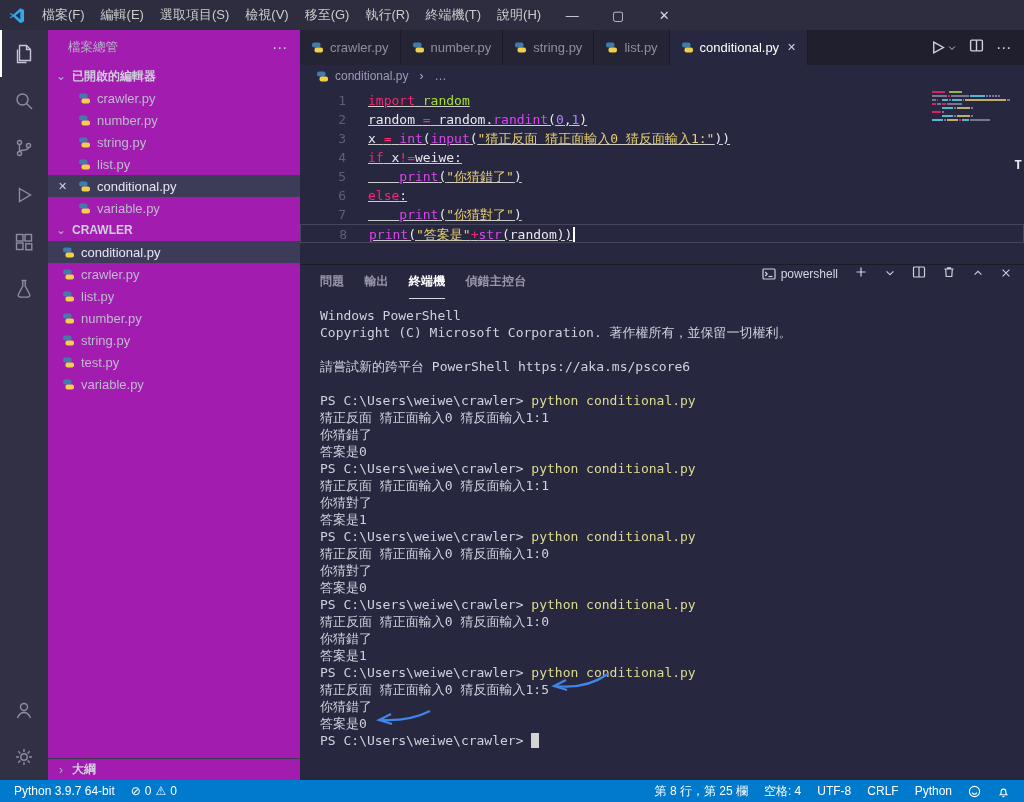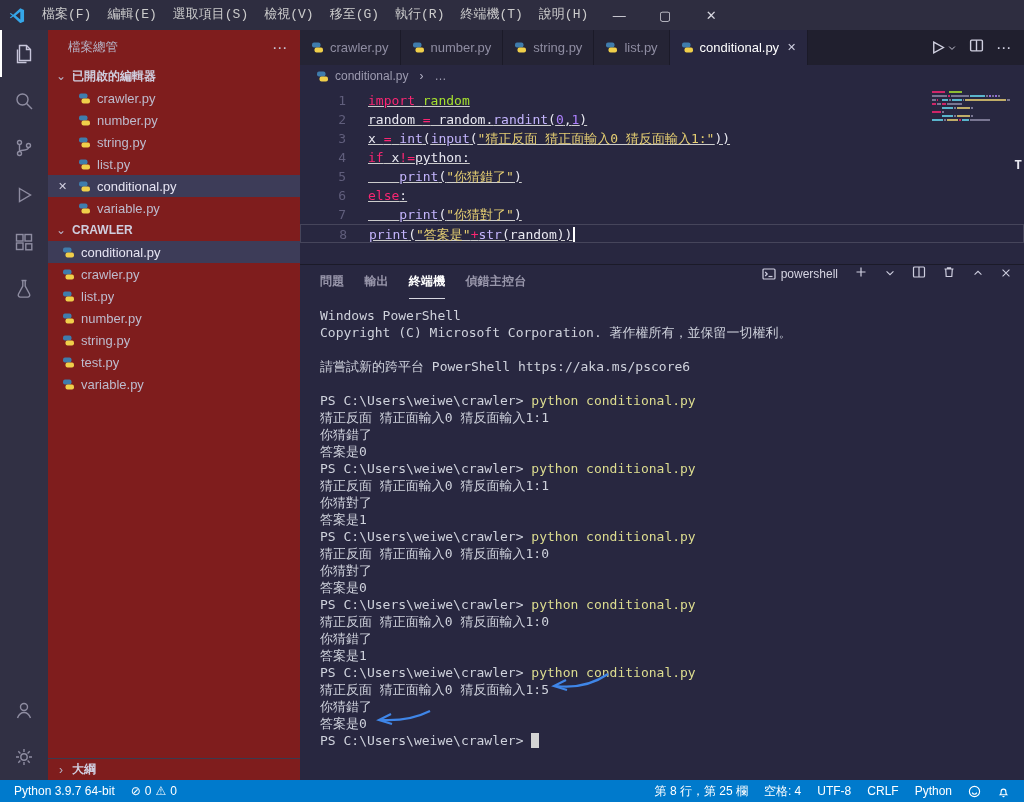--- a/index.html
+++ b/index.html
@@ -4,35 +4,35 @@
 <style>
 *{margin:0;padding:0;box-sizing:border-box}
 html,body{width:1024px;height:802px;overflow:hidden;background:#1b1a28;
   font-family:"Liberation Sans","DejaVu Sans",sans-serif;}
 .window{width:1024px;height:802px;display:flex;flex-direction:column;color:#ccc;}
 
 
 .titlebar{height:30px;flex:0 0 30px;background:#2e2d40;display:flex;align-items:center;}
 .logo{width:34px;display:flex;justify-content:center;align-items:center;}
 .menus{display:flex;font-size:13px;color:#cccccc;}
-.menu-item{padding:0 8px;line-height:30px;white-space:nowrap;font-family:Liberation Mono, monospace;}
+.menu-item{padding:0 8px;line-height:30px;white-space:nowrap;}
 .title-text{flex:1;text-align:center;font-size:12.5px;color:#c2c1cd;white-space:nowrap;overflow:hidden;}
 .win-controls{display:flex;height:30px;}
 .win-btn{width:46px;height:30px;display:flex;align-items:center;justify-content:center;font-size:13px;color:#d8d8e0;}
 
 
 .main{flex:1;display:flex;min-height:0;}
 .activitybar{width:48px;flex:0 0 48px;background:#313044;display:flex;flex-direction:column;align-items:center;}
 .act-icon{width:48px;height:47px;display:flex;align-items:center;justify-content:center;opacity:.62;}
 .act-icon.active{opacity:1;box-shadow:inset 2px 0 0 #ffffff;}
 .act-icon svg{stroke:#c7c5da;fill:none;stroke-width:1.4;}
 .act-spacer{flex:1;}
 
 
-.sidebar{width:252px;flex:0 0 252px;background:#7f1d1d;display:flex;flex-direction:column;font-size:13px;color:#bdbbcd;}
+.sidebar{width:252px;flex:0 0 252px;background:#a21caf;display:flex;flex-direction:column;font-size:13px;color:#bdbbcd;}
 .sidebar-title{height:35px;display:flex;align-items:center;padding:0 12px 0 20px;font-size:12.5px;color:#b5b3c6;}
 .sidebar-title .more{margin-left:auto;font-size:15px;letter-spacing:1px;color:#c5c3d4;}
 .section-header{height:22px;display:flex;align-items:center;gap:4px;padding-left:6px;font-size:12px;font-weight:bold;color:#cfcdde;}
 .chev{width:14px;text-align:center;font-size:12px;color:#b5b3c6;font-weight:normal;}
 .row{height:22px;display:flex;align-items:center;gap:6px;position:relative;white-space:nowrap;}
 .oe-row{padding-left:30px;}
 .fl-row{padding-left:14px;}
 .row.sel{background:#3d3c58;color:#e6e4f2;}
 .row-close{position:absolute;left:10px;font-size:11px;color:#d2d0e0;}
 .row-label{overflow:hidden;text-overflow:ellipsis;}
@@ -54,21 +54,21 @@
   font-size:12px;color:#9d9bb0;}
 
 
 .editor{flex:0 0 177px;position:relative;overflow:hidden;font-family:"DejaVu Sans Mono","Liberation Mono",monospace;
   font-size:13px;line-height:19px;}
 .code-lines{padding-top:4px;}
 .code-line{display:flex;height:19px;}
 .code-line.current{border:1px solid rgba(255,255,255,.14);}
 .ln{flex:0 0 46px;text-align:right;color:#605e7c;user-select:none;}
 .lc{padding-left:22px;white-space:pre;text-decoration:underline;}
-.tok-k{color:#f92672}.tok-f{color:#c4b5fd}.tok-s{color:#e6cf72}
+.tok-k{color:#f92672}.tok-f{color:#d946ef}.tok-s{color:#e6cf72}
 .tok-n{color:#ae81ff}.tok-m{color:#a6e22e}.tok-p{color:#e8e8f0}
 .editor-cursor{display:inline-block;width:2px;height:15px;background:#ffffff;vertical-align:text-bottom;margin-left:1px;}
 .minimap{position:absolute;top:4px;right:14px;width:78px;}
 .mm-row{height:2px;margin-bottom:2px;display:flex;gap:1px;}
 .mm-seg{height:2px;display:inline-block;opacity:.8;}
 .mm-k{background:#f92672}.mm-f{background:#66d9ef}.mm-s{background:#e6cf72}
 .mm-n{background:#ae81ff}.mm-m{background:#a6e22e}.mm-p{background:#8d8ba6}
 .overview-marker{position:absolute;right:2px;top:68px;color:#e8e8f0;font-size:13px;font-weight:bold;}
 
 
@@ -415,21 +415,21 @@
             <div class="code-line">
               <span class="ln">2</span>
               <span class="lc"><span class="tok-p">random </span><span class="tok-k">=</span><span class="tok-p"> random.</span><span class="tok-f">randint</span><span class="tok-p">(</span><span class="tok-n">0</span><span class="tok-p">,</span><span class="tok-n">1</span><span class="tok-p">)</span></span>
             </div>
             <div class="code-line">
               <span class="ln">3</span>
               <span class="lc"><span class="tok-p">x </span><span class="tok-k">=</span><span class="tok-p"> </span><span class="tok-f">int</span><span class="tok-p">(</span><span class="tok-f">input</span><span class="tok-p">(</span><span class="tok-s">"猜正反面 猜正面輸入0 猜反面輸入1:"</span><span class="tok-p">))</span></span>
             </div>
             <div class="code-line">
               <span class="ln">4</span>
-              <span class="lc"><span class="tok-k">if</span><span class="tok-p"> x</span><span class="tok-k">!=</span><span class="tok-p">python:</span></span>
+              <span class="lc"><span class="tok-k">if</span><span class="tok-p"> x</span><span class="tok-k">!=</span><span class="tok-p">weiwe:</span></span>
             </div>
             <div class="code-line">
               <span class="ln">5</span>
               <span class="lc"><span class="tok-p">    </span><span class="tok-f">print</span><span class="tok-p">(</span><span class="tok-s">"你猜錯了"</span><span class="tok-p">)</span></span>
             </div>
             <div class="code-line">
               <span class="ln">6</span>
               <span class="lc"><span class="tok-k">else</span><span class="tok-p">:</span></span>
             </div>
             <div class="code-line">

